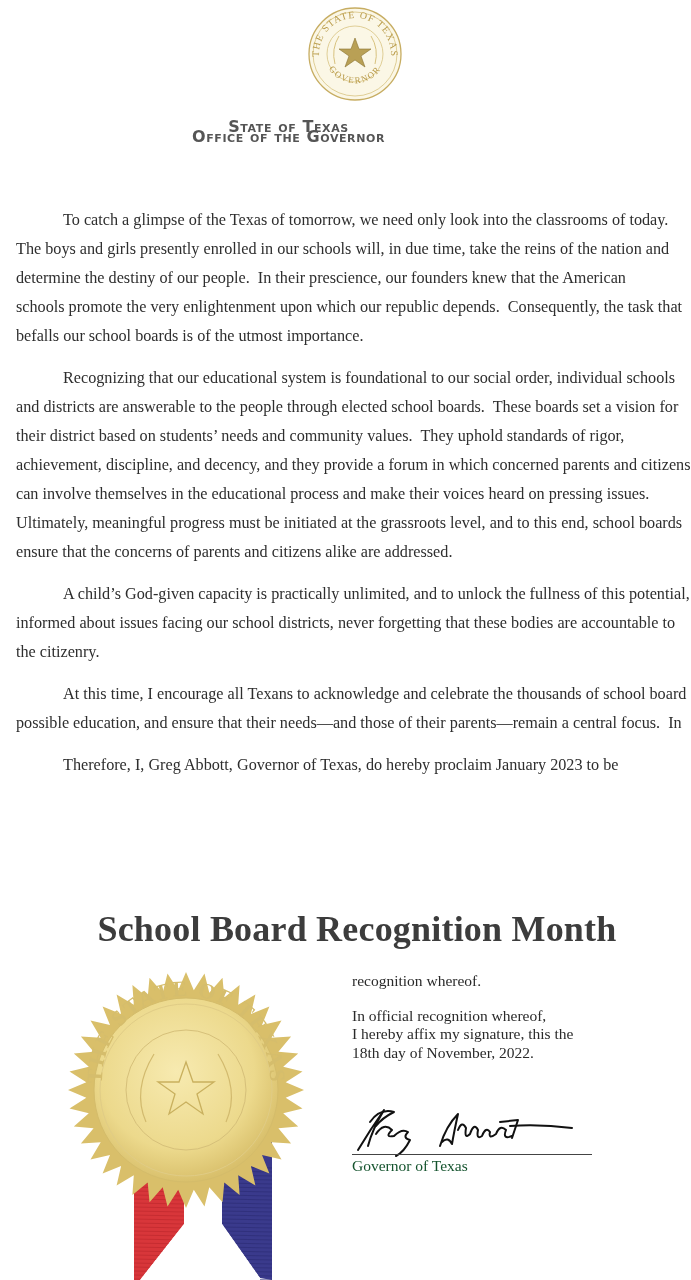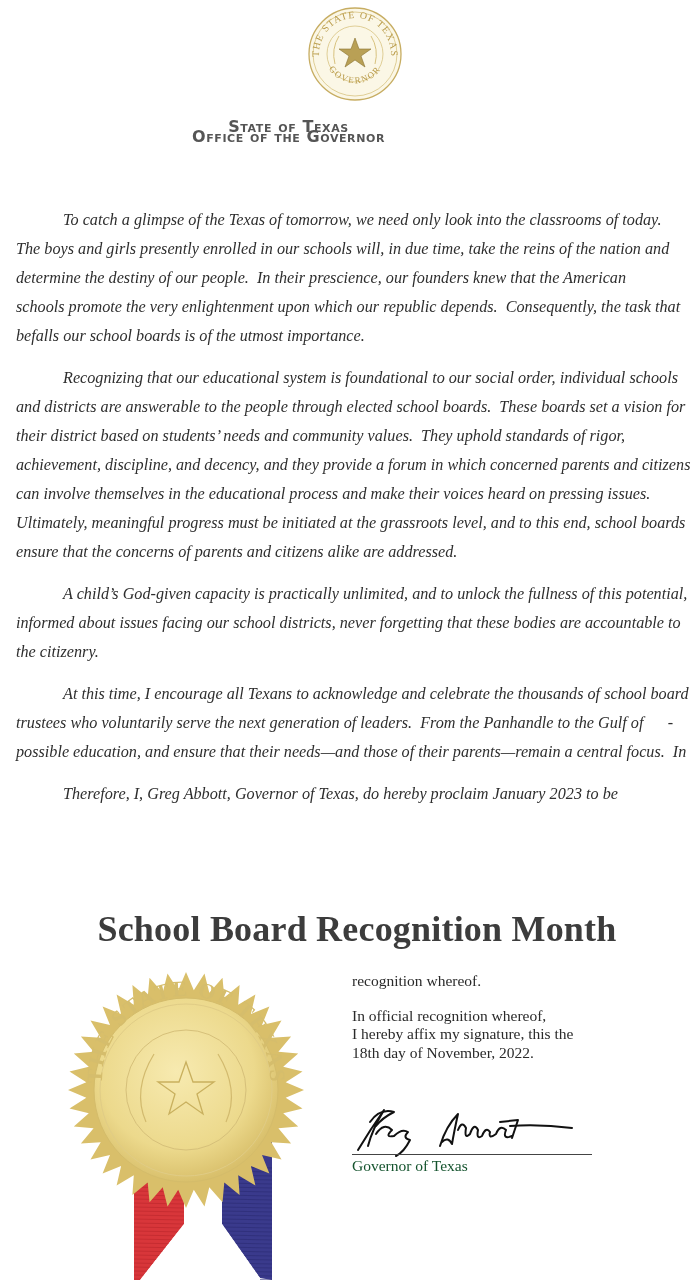--- a/index.html
+++ b/index.html
@@ -16,21 +16,21 @@
     font-family: "DejaVu Sans", "Liberation Sans", sans-serif;
     font-variant: small-caps; color: #555555; letter-spacing: 0.6px;
     font-size: 16px; font-weight: 600;
   }
   .header.l1 { top: 117px; }
   .header.l2 { top: 127px; }
   .body-text {
     position: absolute; left: 16px; top: 206px; width: 670px;
     font-size: 16.2px; line-height: 29px;
   }
-  .body-text .line { display: block; white-space: nowrap; font-style: italic; }
+  .body-text .line { display: block; white-space: nowrap; }
   .body-text .line.first { padding-left: 47px; }
   .title {
     position: absolute; left: 0; width: 714px; top: 908px; text-align: center;
     font-family: "Liberation Serif", "DejaVu Serif", serif; font-weight: bold;
     font-size: 36px; color: #3c3c3c; letter-spacing: 0.2px;
   }
   .right-block {
     position: absolute; left: 352px; top: 972px; width: 300px;
     font-size: 15.5px; line-height: 18.5px; color: #2a2a2a;
   }
@@ -90,21 +90,20 @@
       <span class="line" style="white-space: pre;">Ultimately, meaningful progress must be initiated at the grassroots level, and to this end, school boards</span>
       <span class="line" style="white-space: pre;">ensure that the concerns of parents and citizens alike are addressed.</span>
     </div>
     <div style="margin-bottom: 13px;">
       <span class="line first" style="white-space: pre;">A child’s God-given capacity is practically unlimited, and to unlock the fullness of this potential,</span>
       <span class="line" style="white-space: pre;">informed about issues facing our school districts, never forgetting that these bodies are accountable to</span>
       <span class="line" style="white-space: pre;">the citizenry.</span>
     </div>
     <div style="margin-bottom: 13px;">
       <span class="line first" style="white-space: pre;">At this time, I encourage all Texans to acknowledge and celebrate the thousands of school board</span>
-      <span class="line" style="white-space: pre;">trustees who voluntarily serve the next generation of leaders.  From the Panhandle to the Gulf of      -</span>
       <span class="line" style="white-space: pre;">possible education, and ensure that their needs—and those of their parents—remain a central focus.  In</span>
     </div>
     <div style="margin-bottom: 13px;">
       <span class="line first" style="white-space: pre;">Therefore, I, Greg Abbott, Governor of Texas, do hereby proclaim January 2023 to be</span>
     </div>
   </div>
 
 <div class="title">School Board Recognition Month</div>
 
 <div class="right-block">

